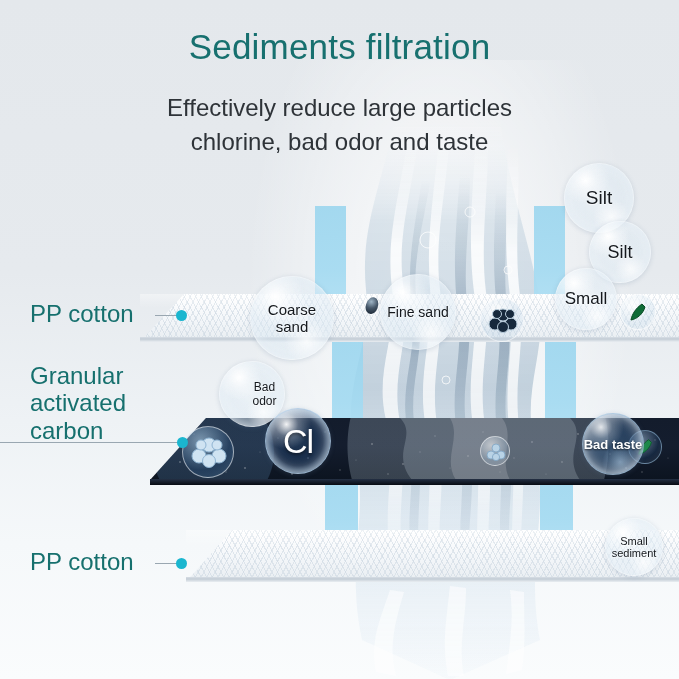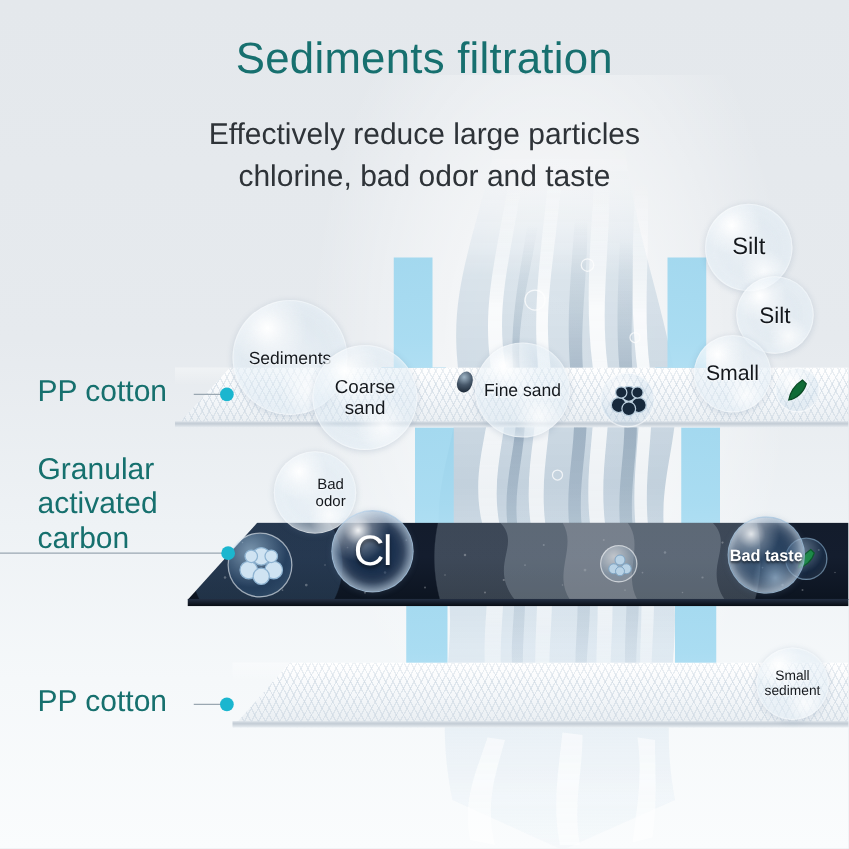--- a/index.html
+++ b/index.html
@@ -340,23 +340,20 @@
     <div class="pp" style="position:absolute; inset:0;
          clip-path:polygon(46px 0, 100% 0, 100% 100%, 0 100%);"></div>
     <div class="pp-edge" style="position:absolute; left:0; bottom:0; width:100%; height:5px;"></div>
     <div class="floor-shine" style="top:0; height:16px; opacity:.7;"></div>
   </div>
 
   <div class="callout" style="left:30px; top:548px;">PP cotton</div>
   <div class="lead" style="left:155px; top:563px; width:22px;"></div>
   <div class="dot" style="left:176px; top:558px;"></div>
 
-  <div class="bub" style="left:186px; top:240px; width:92px; height:92px;">
-    <b style="font-size:14px;">Sediments</b>
-  </div>
 
   <div class="bub" style="left:250px; top:276px; width:84px; height:84px;align-items:center;">
     <b style="font-size:15px;">Coarse
 sand</b>
   </div>
 
   <div class="bub" style="left:380px; top:274px; width:76px; height:76px;">
     <b style="font-size:14px;">Fine
 sand</b>
   </div>

